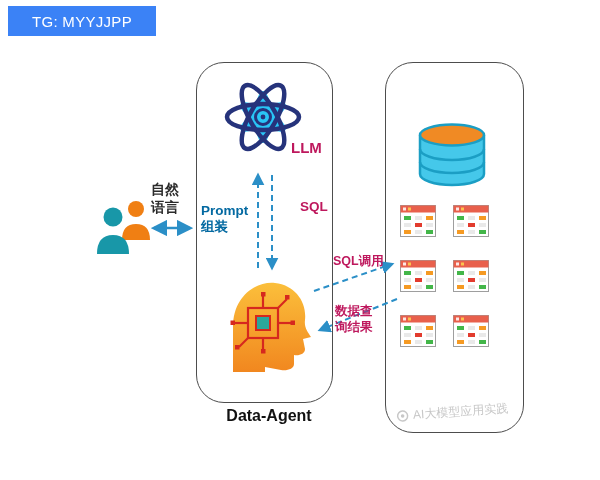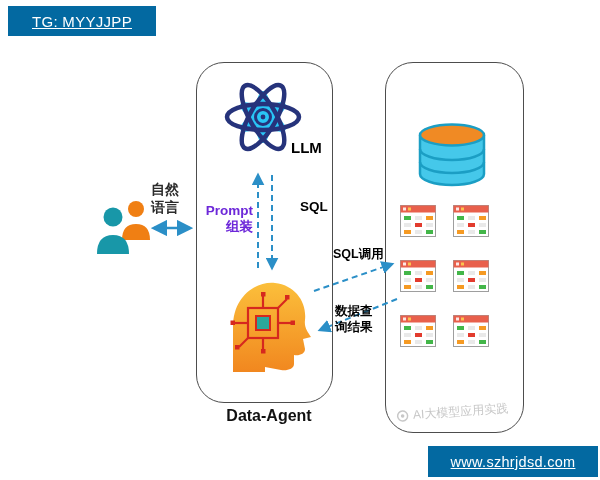--- a/index.html
+++ b/index.html
@@ -8,39 +8,39 @@
     background:#ffffff;
   }
   #canvas{
     position:relative;
     width:600px;height:480px;
     background:#ffffff;
     overflow:hidden;
   }
   .abs{position:absolute;}
   .badge{
-    background:#0369a1;color:#ffffff;
+    background:#3b82f6;color:#ffffff;
     font-size:15px;letter-spacing:.3px;
-    display:flex;align-items:center;justify-content:center;text-decoration:underline;
+    display:flex;align-items:center;justify-content:center;
   }
   #top-badge{left:8px;top:6px;width:148px;height:30px;}
   #bottom-badge{left:428px;top:446px;width:170px;height:31px;font-size:14.5px;}
   .panel{
     border:1.5px solid #4d4d4d;
     border-radius:28px;
     background:transparent;
   }
   #agent-panel{left:196px;top:62px;width:135px;height:339px;}
   #db-panel{left:385px;top:62px;width:137px;height:369px;}
-  .lbl{color:#000000;line-height:1.25;white-space:pre;}
+  .lbl{color:#be185d;line-height:1.25;white-space:pre;}
   #natural-lang{left:151px;top:181px;width:34px;font-size:14px;font-weight:600;text-align:left;color:#2b2b2b;}
   #llm-label{left:291px;top:139px;font-size:15px;font-weight:700;}
-  #prompt-label{left:201px;top:203px;width:52px;font-size:13.5px;font-weight:700;color:#6d28d9;text-align:right;}
+  #prompt-label{left:201px;top:203px;width:52px;font-size:13.5px;font-weight:700;color:#0369a1;text-align:left;}
   #sql-label{left:300px;top:199px;font-size:13.5px;font-weight:700;}
-  #sql-call-label{left:333px;top:247px;font-size:12.5px;font-weight:700;}
+  #sql-call-label{left:333px;top:254px;font-size:12.5px;font-weight:700;}
   #query-result-label{left:335px;top:304px;width:44px;font-size:12.5px;font-weight:700;text-align:left;}
   #agent-title{left:213px;top:407px;width:112px;text-align:center;font-size:16px;font-weight:700;color:#111;}
   #watermark{
     left:396px;top:404px;display:flex;align-items:center;gap:4px;
     color:#c8c8c8;font-size:12px;transform:rotate(-4deg);
   }
   svg{display:block;}
 </style>
 </head>
 <body>
@@ -164,15 +164,14 @@
 
   <div id="watermark" class="abs">
     <svg width="13" height="13" viewBox="0 0 13 13">
       <circle cx="6.5" cy="6.5" r="5" fill="none" stroke="#c8c8c8" stroke-width="1.5"></circle>
       <circle cx="6.5" cy="6.5" r="1.8" fill="#c8c8c8"></circle>
     </svg>
     <span>AI大模型应用实践</span>
   </div>
 
   <div id="top-badge" class="abs badge">TG: MYYJJPP</div>
-  <div id="bottom-badge" class="abs badge">www.szhrjdsd.com</div>
 
 </div>
 
 </body></html>

